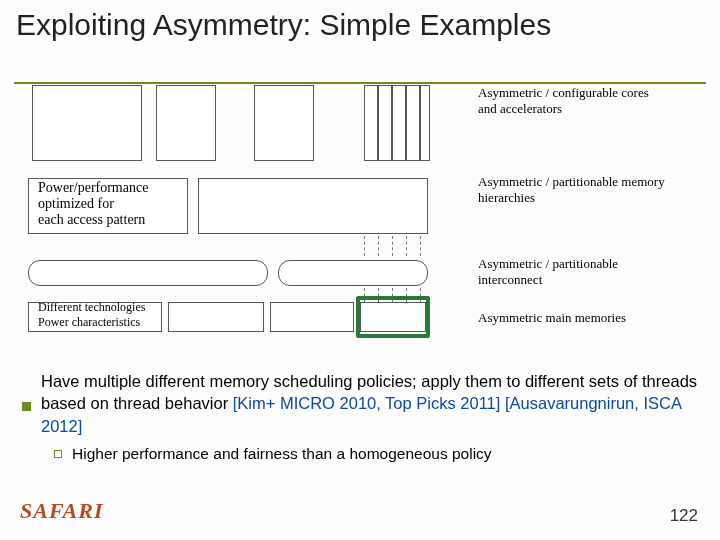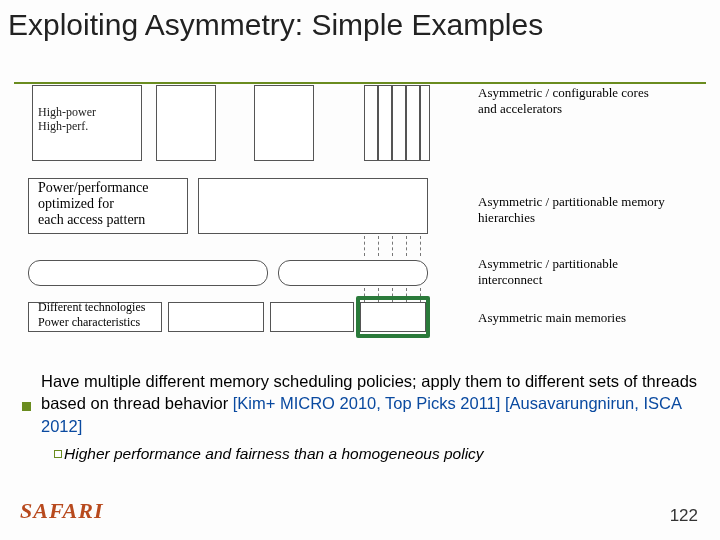--- a/index.html
+++ b/index.html
@@ -1,17 +1,17 @@
 <!DOCTYPE html>
 <html><head>
 <meta charset="utf-8">
 <style>
   * { margin: 0; padding: 0; box-sizing: border-box; }
   body { width: 720px; height: 540px; background: #fdfdfd; font-family: Arial, Helvetica, sans-serif; position: relative; overflow: hidden; }
-  .title { font-size: 30px; color: #222; padding: 8px 18px 2px 8px; line-height: 1.15; }
+  .title { font-size: 30px; color: #222; padding: 8px 18px 2px 16px; line-height: 1.15; }
   .title-rule { position: absolute; left: 14px; top: 82px; width: 692px; height: 2px; background: #6a8c1f; }
   .diagram { position: absolute; left: 28px; top: 70px; width: 640px; height: 285px; }
   .box { position: absolute; border: 1px solid #555; background: #fff; }
   .core-big { top: 15px; left: 4px; width: 110px; height: 76px; }
   .core-lbl { position: absolute; top: 35px; left: 10px; font-size: 12px; color: #222; font-family: Georgia, serif; line-height: 1.2; }
   .core-small { height: 76px; top: 15px; }
   .grp { position: absolute; top: 15px; left: 336px; width: 66px; height: 76px; }
   .r-label { position: absolute; font-size: 13px; font-family: Georgia, serif; color: #000000; line-height: 1.2; }
   .mem-row { top: 108px; }
   .mem-box { height: 56px; }
@@ -20,53 +20,51 @@
   .ic-row { top: 190px; }
   .ic-box { height: 26px; }
   .mm-row { top: 232px; }
   .mm-box { height: 30px; }
   .mm-lbl { position: absolute; top: 230px; left: 10px; font-size: 12px; font-family: Georgia, serif; }
   .highlight { position: absolute; border: 4px solid #2a7a3a; width: 74px; height: 42px; border-radius: 2px; }
   .bullets { position: absolute; top: 370px; left: 22px; width: 676px; }
   .b1 { display: flex; gap: 10px; font-size: 16.5px; line-height: 1.35; align-items: center; }
   .sq { width: 9px; height: 9px; background: #6a8c1f; margin-top: 7px; flex-shrink: 0; }
   .cite { color: #0a4aa0; }
-  .b2 { display: flex; gap: 2px; font-size: 15.5px; margin-left: 32px; margin-top: 8px; font-style: italic; }
+  .b2 { display: flex; gap: 10px; font-size: 15.5px; margin-left: 32px; margin-top: 8px; }
   .sq2 { width: 8px; height: 8px; border: 1.5px solid #6a8c1f; background: #fff; margin-top: 5px; flex-shrink: 0; }
   .footer-logo { position: absolute; left: 20px; bottom: 16px; font-family: Georgia, serif; font-style: italic; font-weight: bold; font-size: 22px; color: #b84a1e; letter-spacing: 1px; display: flex; align-items: center; gap: 2px; }
   .page-num { position: absolute; right: 22px; bottom: 14px; font-size: 17px; color: #333; margin-left: 25px; }
 </style>
 </head>
 <body>
 
 <div class="title">Exploiting Asymmetry: Simple Examples</div>
 <div class="title-rule"></div>
 
 <div class="diagram">
 
   <div class="box core-big"></div>
-  <div class="core-lbl" style="white-space:pre-line;">High-power
-High-perf.</div>
   <div class="box core-small" style="left:128px;width:60px;"></div>
   <div class="box core-small" style="left:226px;width:60px;"></div>
   <div class="grp">
     <div class="box" style="left:0;top:0;width:14px;height:76px;"></div>
     <div class="box" style="left:14px;top:0;width:14px;height:76px;"></div>
     <div class="box" style="left:28px;top:0;width:14px;height:76px;"></div>
     <div class="box" style="left:42px;top:0;width:14px;height:76px;"></div>
     <div class="box" style="left:56px;top:0;width:10px;height:76px;"></div>
   </div>
   <div class="r-label" style="top:15px;left:450px;width:180px;">Asymmetric / configurable cores and accelerators</div>
 
   <div class="box mem-box mem-row" style="left:0;width:160px;"></div>
   <div class="box mem-box mem-row" style="left:170px;width:230px;"></div>
   <div class="mem-lbl" style="white-space:pre-line;">Power/performance
 optimized for
 each access pattern</div>
-  <div class="r-label" style="top:124px;left:450px;width:190px;">Asymmetric / partitionable memory hierarchies</div>
+  <div class="r-label" style="top:104px;left:450px;width:190px;">Asymmetric / partitionable memory hierarchies</div>
 
   <div class="dash-v" style="top:166px;left:336px;"></div>
   <div class="dash-v" style="top:166px;left:350px;"></div>
   <div class="dash-v" style="top:166px;left:364px;"></div>
   <div class="dash-v" style="top:166px;left:378px;"></div>
   <div class="dash-v" style="top:166px;left:392px;"></div>
 
   <div class="box ic-box ic-row" style="left:0;width:240px;border-radius:12px;"></div>
   <div class="box ic-box ic-row" style="left:250px;width:150px;border-radius:12px;"></div>
   <div class="r-label" style="top:186px;left:450px;width:190px;">Asymmetric / partitionable interconnect</div>

